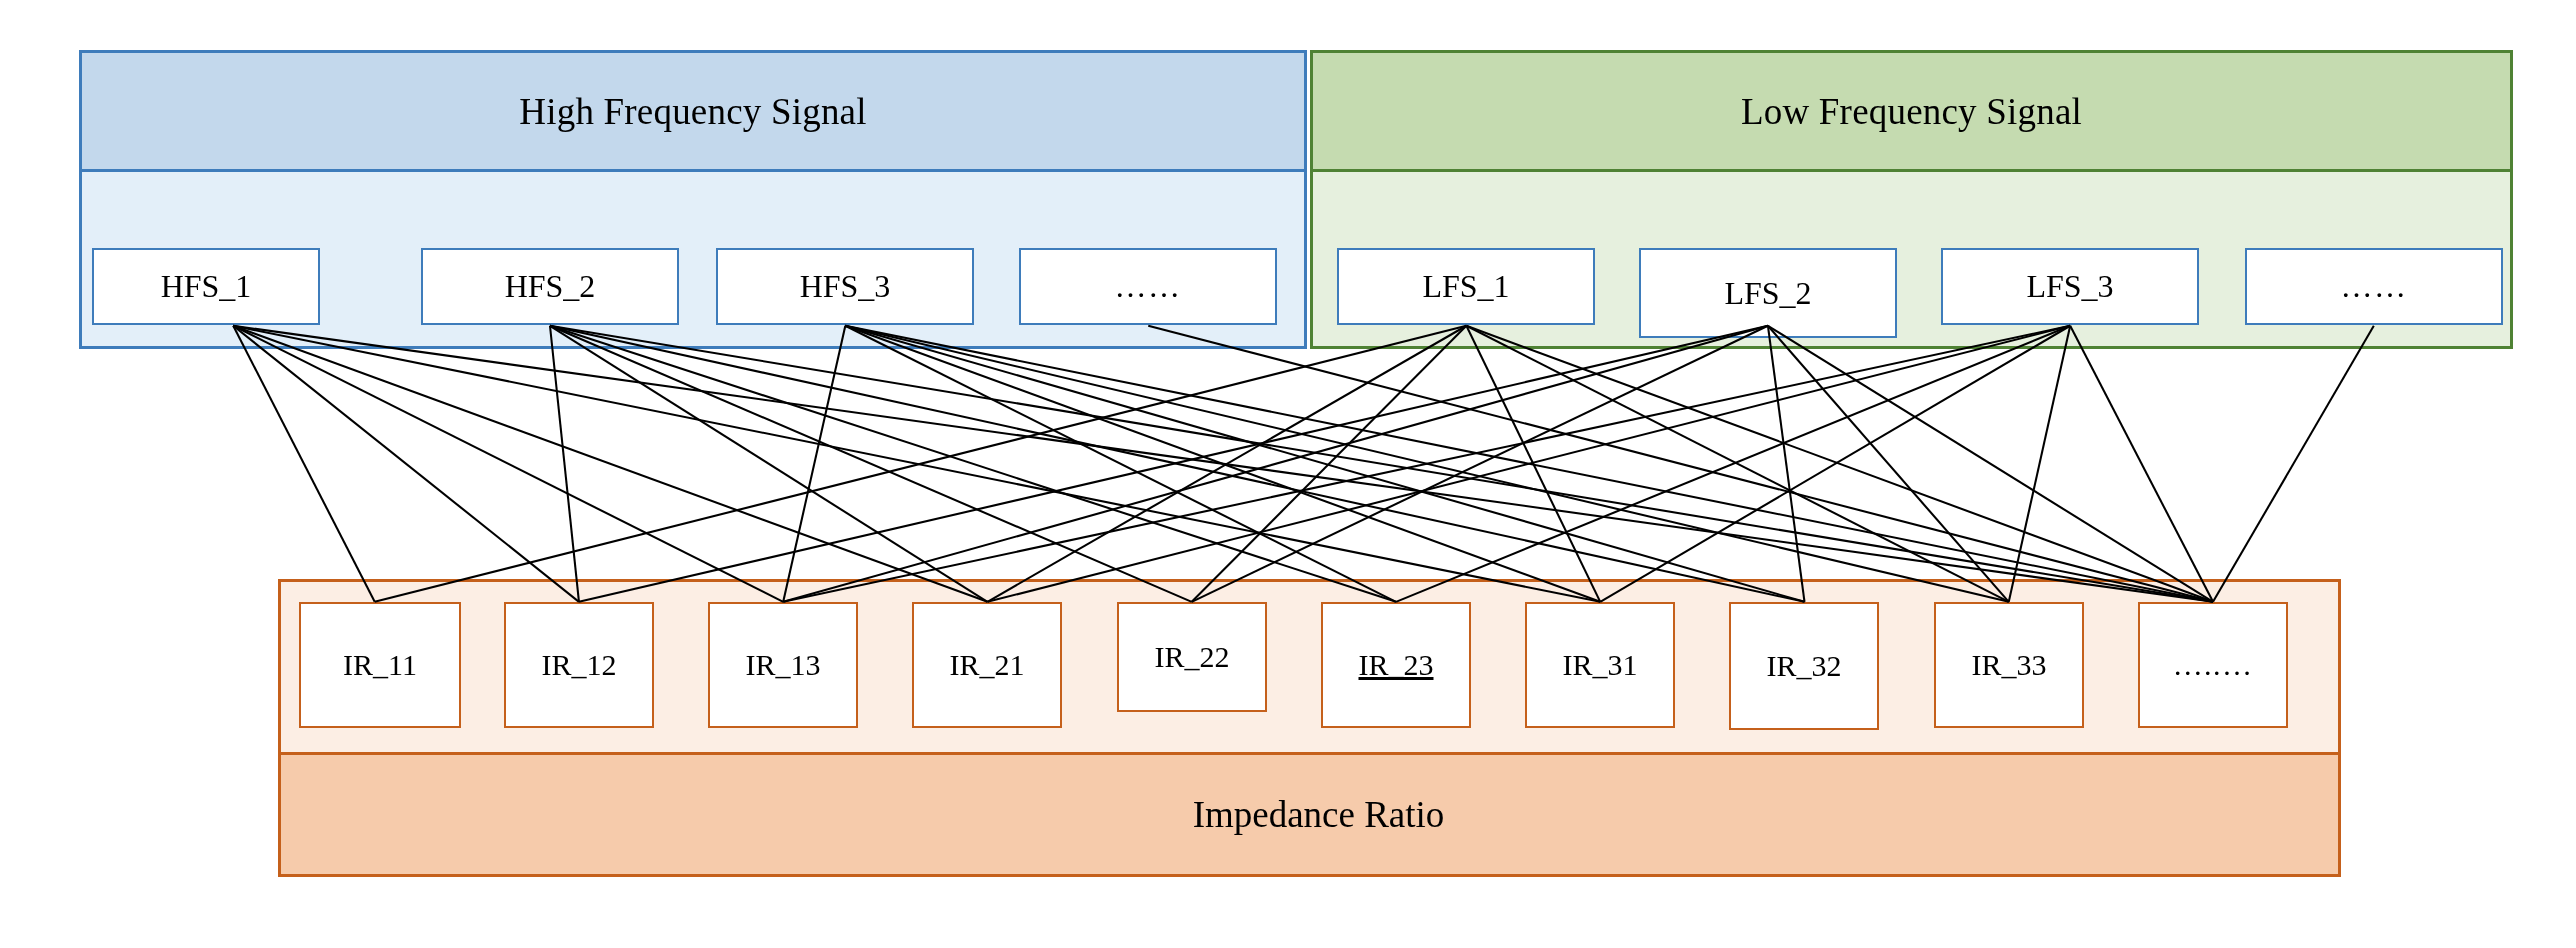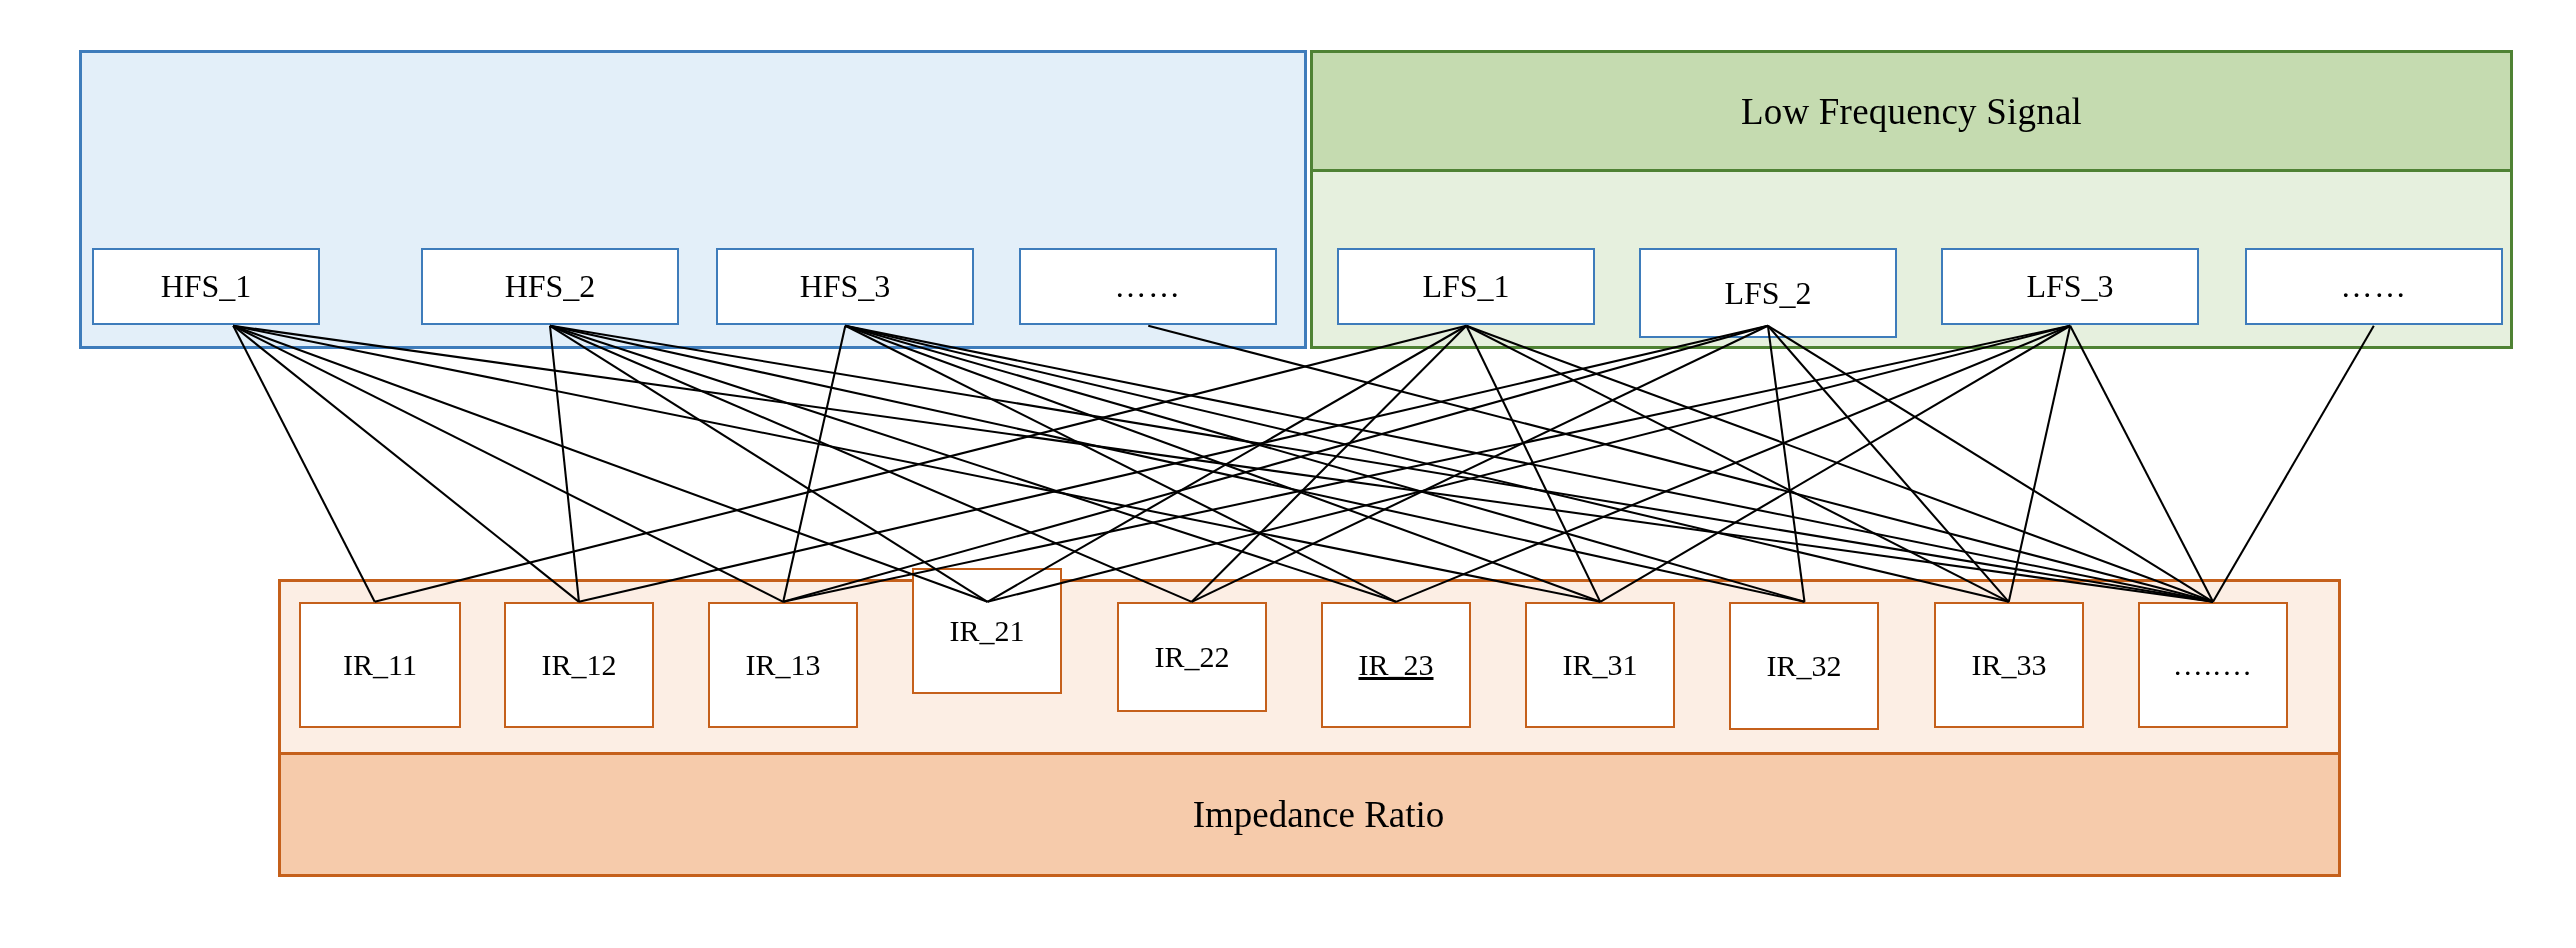--- a/index.html
+++ b/index.html
@@ -161,20 +161,21 @@
       <line x1="3000" y1="472" x2="1135" y2="872" stroke="#000000" stroke-width="3"></line>
       <line x1="3000" y1="472" x2="1431" y2="872" stroke="#000000" stroke-width="3"></line>
       <line x1="3000" y1="472" x2="2023" y2="872" stroke="#000000" stroke-width="3"></line>
       <line x1="3000" y1="472" x2="2319" y2="872" stroke="#000000" stroke-width="3"></line>
       <line x1="3000" y1="472" x2="2911" y2="872" stroke="#000000" stroke-width="3"></line>
       <line x1="3000" y1="472" x2="3207" y2="872" stroke="#000000" stroke-width="3"></line>
       <line x1="3440" y1="472" x2="3207" y2="872" stroke="#000000" stroke-width="3"></line>
     </svg>
 
   <div class="panel panel-hfs">
+    <div class="panel-header">High Frequency Signal</div>
     <div class="panel-body"></div>
   </div>
 
   <div class="panel panel-lfs">
     <div class="panel-header">Low Frequency Signal</div>
     <div class="panel-body"></div>
   </div>
 
   <div class="panel panel-ir">
     <div class="panel-footer">Impedance Ratio</div>
@@ -185,21 +186,21 @@
       <div class="node node-signal" style="left: 421px; top: 248px; width: 258px; height: 77px;">HFS_2</div>
       <div class="node node-signal" style="left: 716px; top: 248px; width: 258px; height: 77px;">HFS_3</div>
       <div class="node node-signal node-dots" style="left: 1019px; top: 248px; width: 258px; height: 77px;">……</div>
       <div class="node node-signal" style="left: 1337px; top: 248px; width: 258px; height: 77px;">LFS_1</div>
       <div class="node node-signal" style="left: 1639px; top: 248px; width: 258px; height: 90px;">LFS_2</div>
       <div class="node node-signal" style="left: 1941px; top: 248px; width: 258px; height: 77px;">LFS_3</div>
       <div class="node node-signal node-dots" style="left: 2245px; top: 248px; width: 258px; height: 77px;">……</div>
       <div class="node node-ir" style="left: 299px; top: 602px; width: 162px; height: 126px;">IR_11</div>
       <div class="node node-ir" style="left: 504px; top: 602px; width: 150px; height: 126px;">IR_12</div>
       <div class="node node-ir" style="left: 708px; top: 602px; width: 150px; height: 126px;">IR_13</div>
-      <div class="node node-ir" style="left: 912px; top: 568px; width: 150px; height: 126px;">IR_21</div>
+      <div class="node node-ir" style="left: 912px; top: 602px; width: 150px; height: 126px;">IR_21</div>
       <div class="node node-ir" style="left: 1117px; top: 602px; width: 150px; height: 110px;">IR_22</div>
       <div class="node node-ir" style="left: 1321px; top: 602px; width: 150px; height: 126px; text-decoration: underline;">IR_23</div>
       <div class="node node-ir" style="left: 1525px; top: 602px; width: 150px; height: 126px;">IR_31</div>
       <div class="node node-ir" style="left: 1729px; top: 602px; width: 150px; height: 128px;">IR_32</div>
       <div class="node node-ir" style="left: 1934px; top: 602px; width: 150px; height: 126px;">IR_33</div>
       <div class="node node-ir node-dots" style="left: 2138px; top: 602px; width: 150px; height: 126px;">…..…</div>
     </div>
 
 </div>
 

